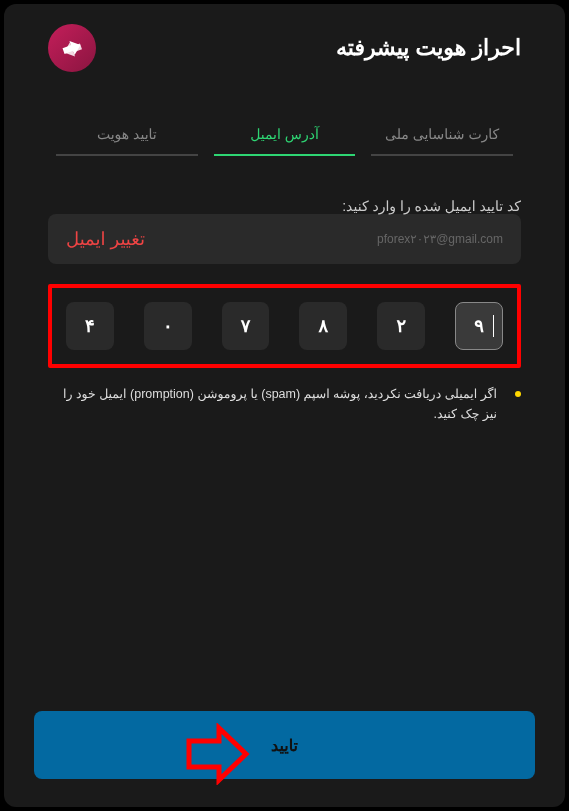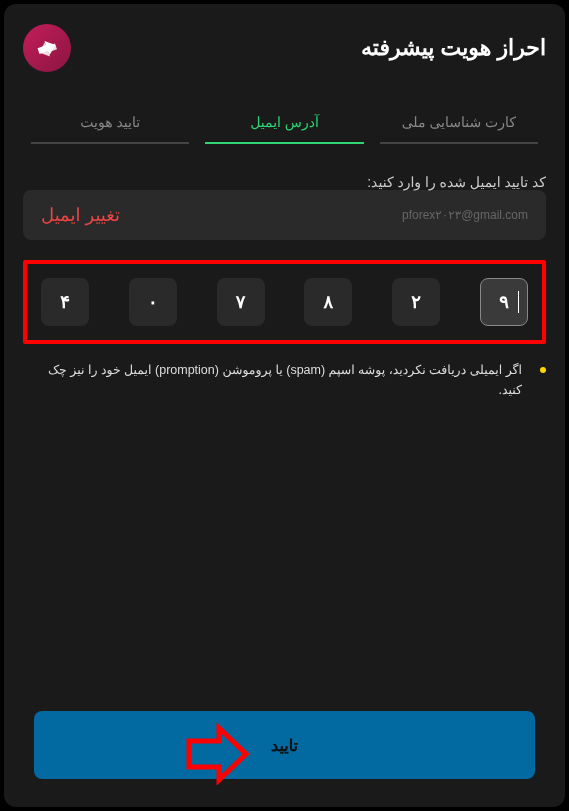--- a/index.html
+++ b/index.html
@@ -11,21 +11,21 @@
   overflow: hidden;
   position: relative;
 }
 .container {
   background: #1a1a1a;
   border-radius: 12px;
   margin: 4px;
   width: 561px;
   height: 803px;
   position: relative;
-  padding: 20px 19px;
+  padding: 20px 44px;
 }
 .header {
   display: flex;
   justify-content: space-between;
   align-items: center;
   direction: rtl;
   margin-bottom: 30px;
 }
 .title {
   color: #fff;
@@ -50,21 +50,21 @@
   margin-bottom: 30px;
 }
 .tab {
   flex: 1;
   text-align: center;
   padding: 12px 0;
   color: #888;
   font-size: 14px;
   border-bottom: 2px solid #444;
   cursor: pointer;
-  margin: 0 8px;
+  margin: 12px 8px;
 }
 .tab.active {
   color: #2ed573;
   border-bottom-color: #2ed573;
 }
 .instruction {
   color: #ccc;
   font-size: 14px;
   text-align: right;
   direction: rtl;

